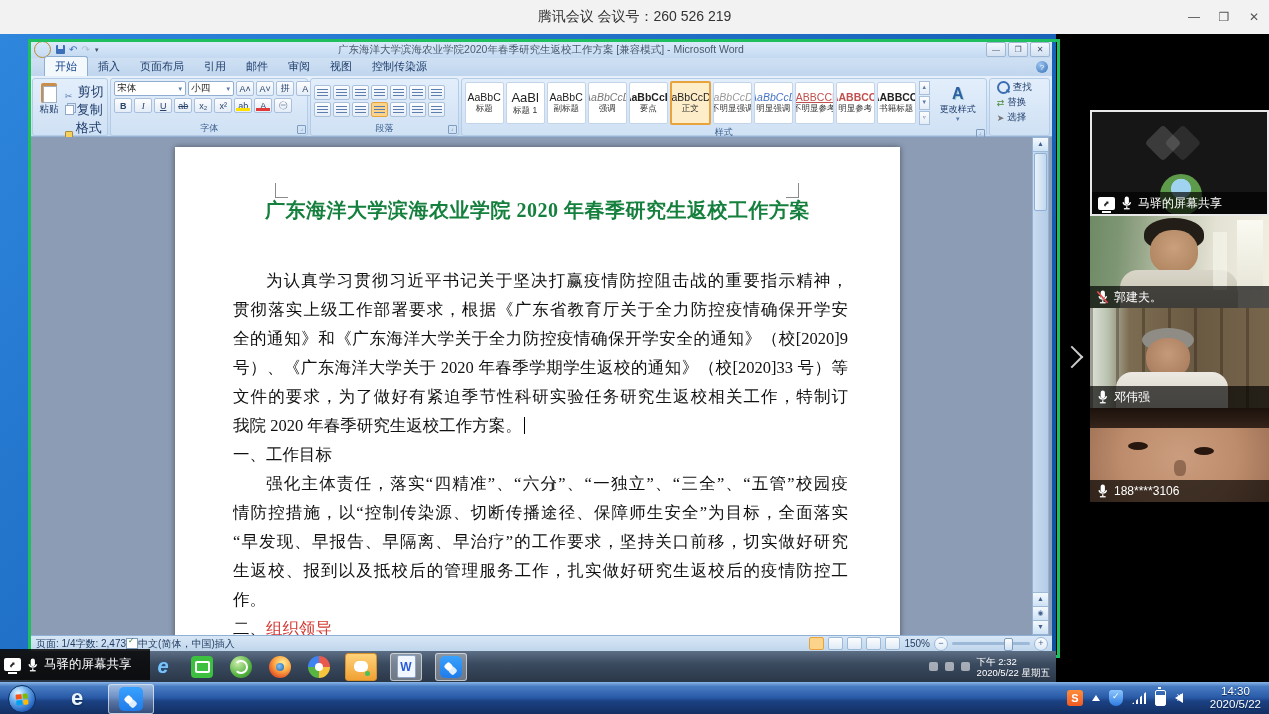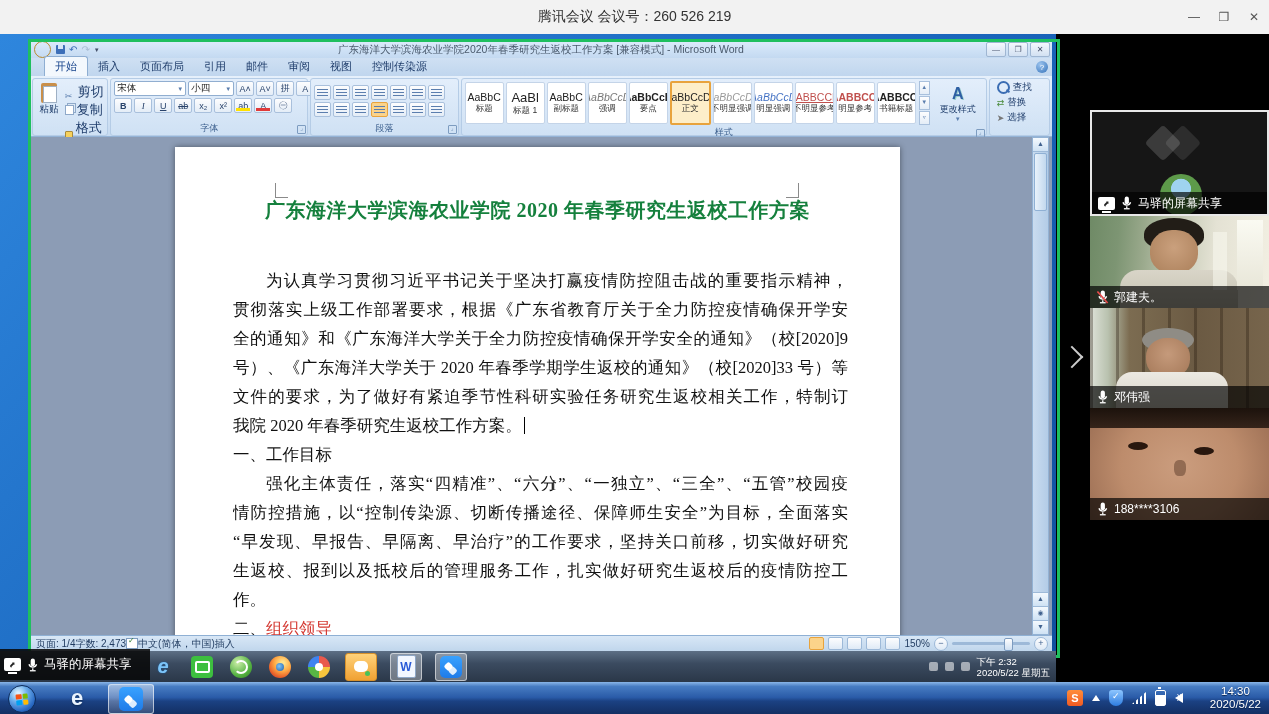--- a/index.html
+++ b/index.html
@@ -165,21 +165,21 @@
   .tclock{position:absolute;right:8px;top:3px;color:#fff;font-size:11.5px;text-align:center;line-height:13px;text-shadow:0 1px 1px #05204a;}
   
   .rightblack{position:absolute;left:1056px;top:34px;width:213px;height:648px;background:#000;}
   .collapse{position:absolute;left:8px;top:315px;width:14px;height:14px;border-top:2px solid #ccc;border-right:2px solid #ccc;transform:rotate(45deg);}
   .tiles{position:absolute;left:34px;top:0;width:179px;height:648px;}
   .tile{position:absolute;left:0;width:179px;background:#161616;overflow:hidden;box-sizing:border-box;}
   .tile.bordered{border:2px solid #e8e8e8;}
   .tile:nth-child(1){top:76px;height:106px;}
   .tile:nth-child(2){top:182px;height:92px;}
   .tile:nth-child(3){top:274px;height:100px;}
-  .tile:nth-child(4){top:374px;height:112px;}
+  .tile:nth-child(4){top:374px;height:94px;}
   .tile:nth-child(5){top:472px;height:94px;background:#0b0b0b;}
   .namebar{position:absolute;left:0;right:0;bottom:0;height:22px;background:rgba(0,0,0,.68);display:flex;align-items:center;gap:5px;padding:0 6px;}
   .tname{color:#fff;font-size:12px;white-space:nowrap;overflow:hidden;}
   .chev{width:8px;height:8px;border-right:2px solid #ddd;border-bottom:2px solid #ddd;transform:rotate(45deg);margin-left:14px;margin-top:-4px;}
   .logo-mark{position:absolute;left:58px;top:18px;width:26px;height:26px;background:rgba(255,255,255,.16);transform:rotate(45deg);border-radius:4px;}
   .logo-mark:before{content:"";position:absolute;left:14px;top:-14px;width:26px;height:26px;background:rgba(255,255,255,.10);border-radius:4px;}
   .avatar-circle{position:absolute;border-radius:50%;}
   .k-share .avatar-circle{left:68px;top:62px;width:42px;height:42px;background:radial-gradient(circle at 50% 35%,#9fd3f0 0 28%,#5d9a4a 30% 70%,#3c6d33 100%);}
   .k-avatar .avatar-circle{left:66px;top:16px;width:48px;height:48px;background:#1f7be8;color:#fff;font-size:15px;display:flex;align-items:center;justify-content:center;}
   .photo{position:absolute;left:0;top:0;right:0;bottom:0;}

